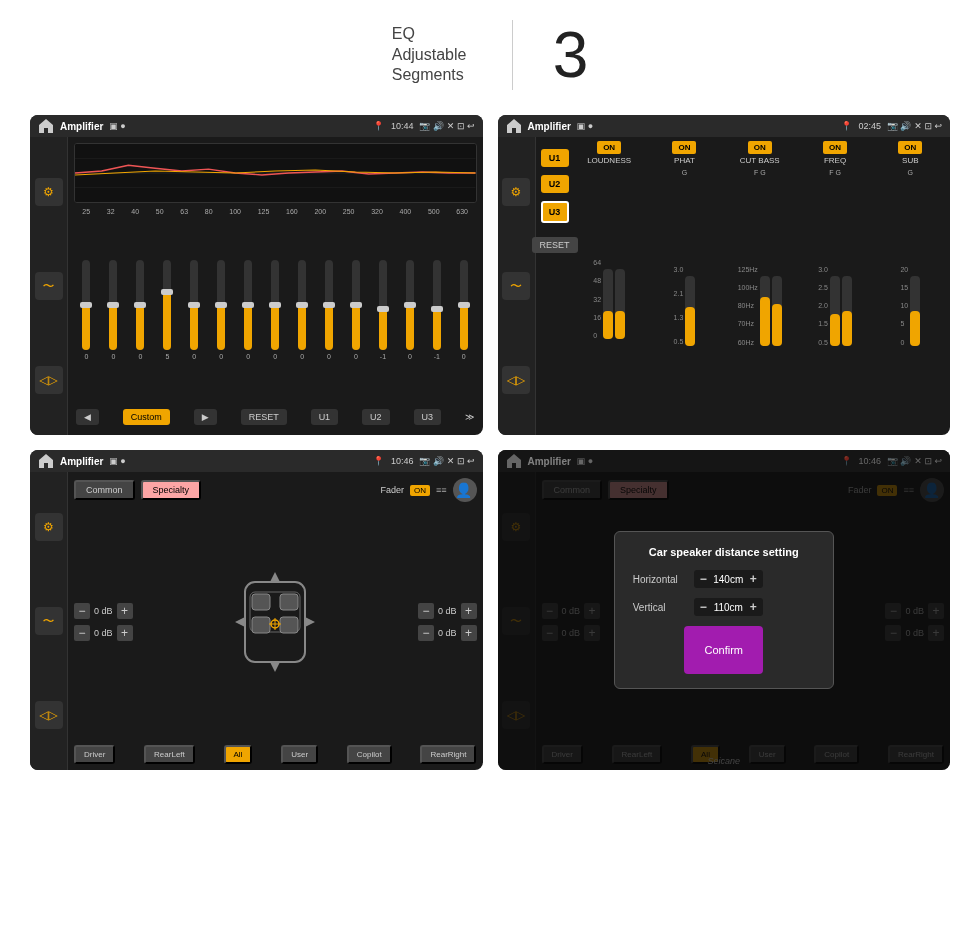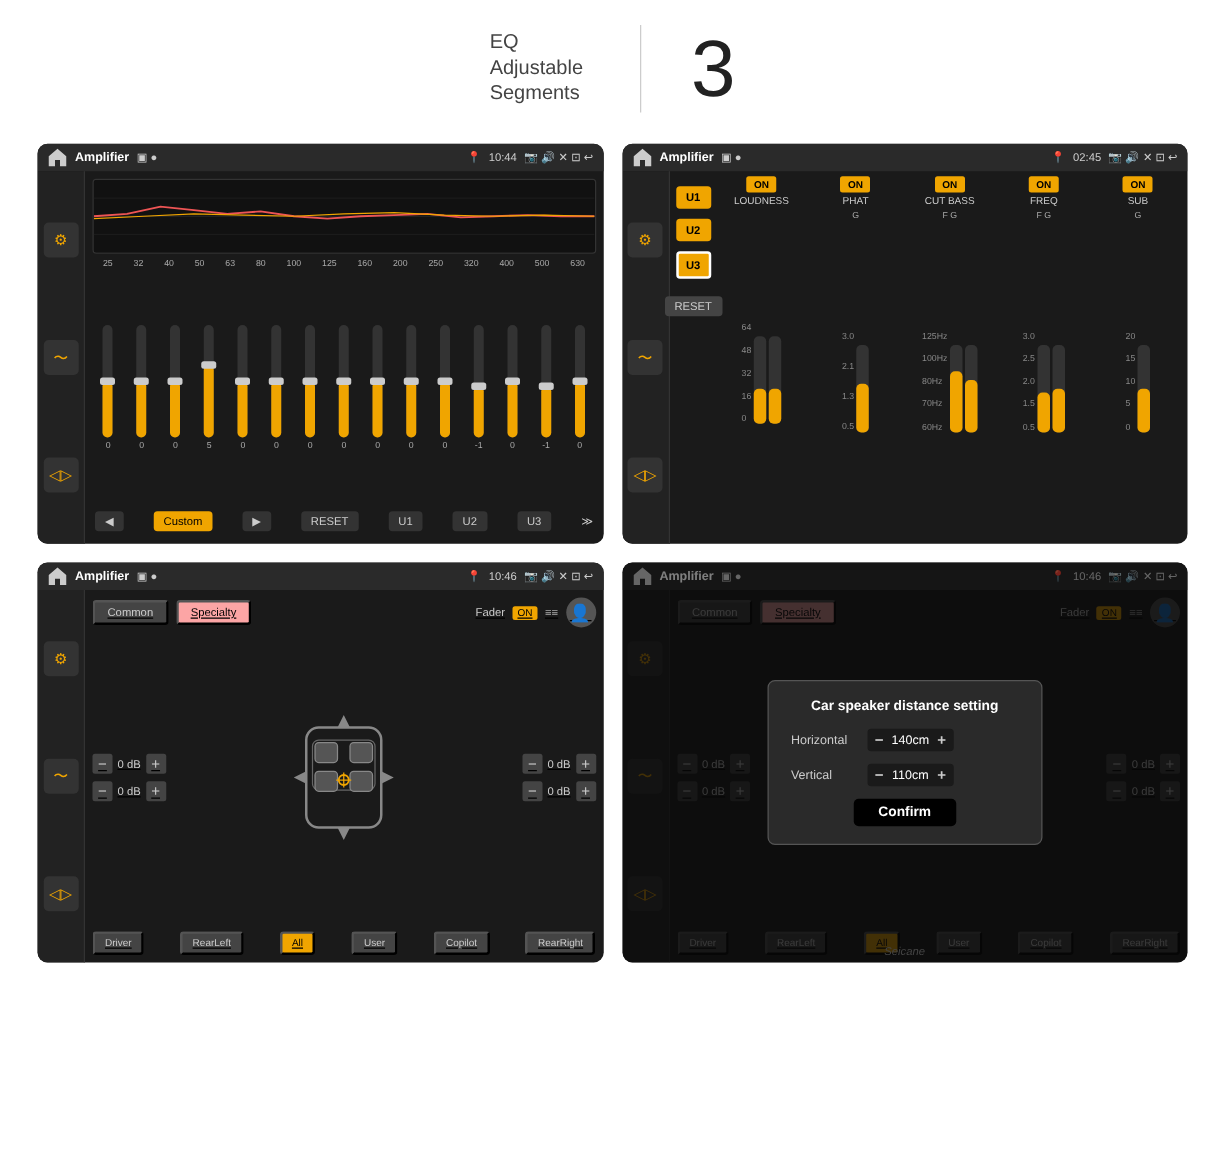--- a/index.html
+++ b/index.html
@@ -331,21 +331,20 @@
       padding: 8px 0;
       border-right: 1px solid #333;
     }
 
     .spec-main {
       flex: 1;
       padding: 6px;
       display: flex;
       flex-direction: column;
       gap: 6px;
-      text-decoration: underline;
     }
 
     .tab-btn {
       background: #444;
       color: #ccc;
       border-radius: 3px;
       padding: 3px 10px;
       font-size: 9px;
       cursor: pointer;
     }
@@ -458,30 +457,29 @@
     }
 
     .dialog-value {
       color: #fff;
       font-size: 10px;
       min-width: 35px;
       text-align: center;
     }
 
     .dialog-confirm-btn {
-      background: #000000;
+      background: #a21caf;
       color: #fff;
       border: none;
       border-radius: 4px;
-      padding: 5px 20px;
+      padding: 18px 20px;
       font-size: 11px;
       cursor: pointer;
       display: block;
       margin: 8px auto 0;
-      font-weight: bold;
     }
 
     .watermark {
       position: absolute;
       bottom: 4px;
       left: 50%;
       transform: translateX(-50%);
       color: #888;
       font-size: 9px;
       font-style: italic;

